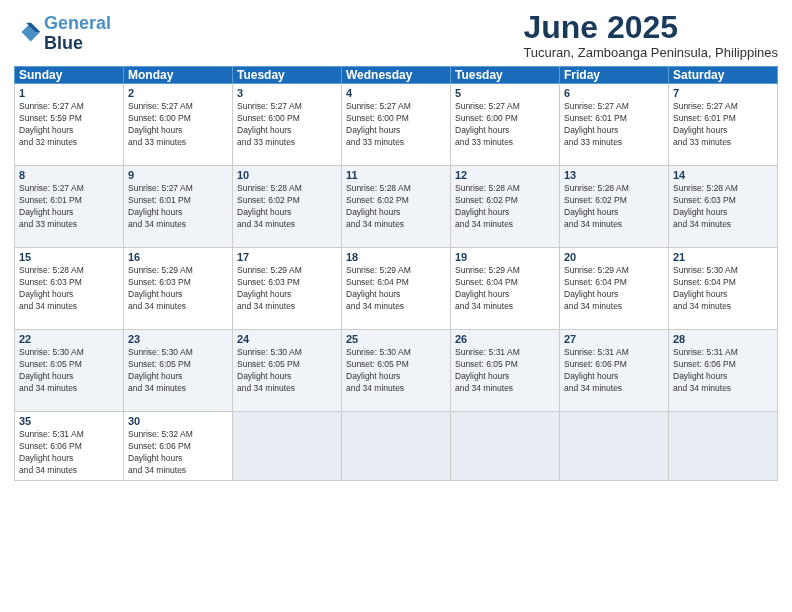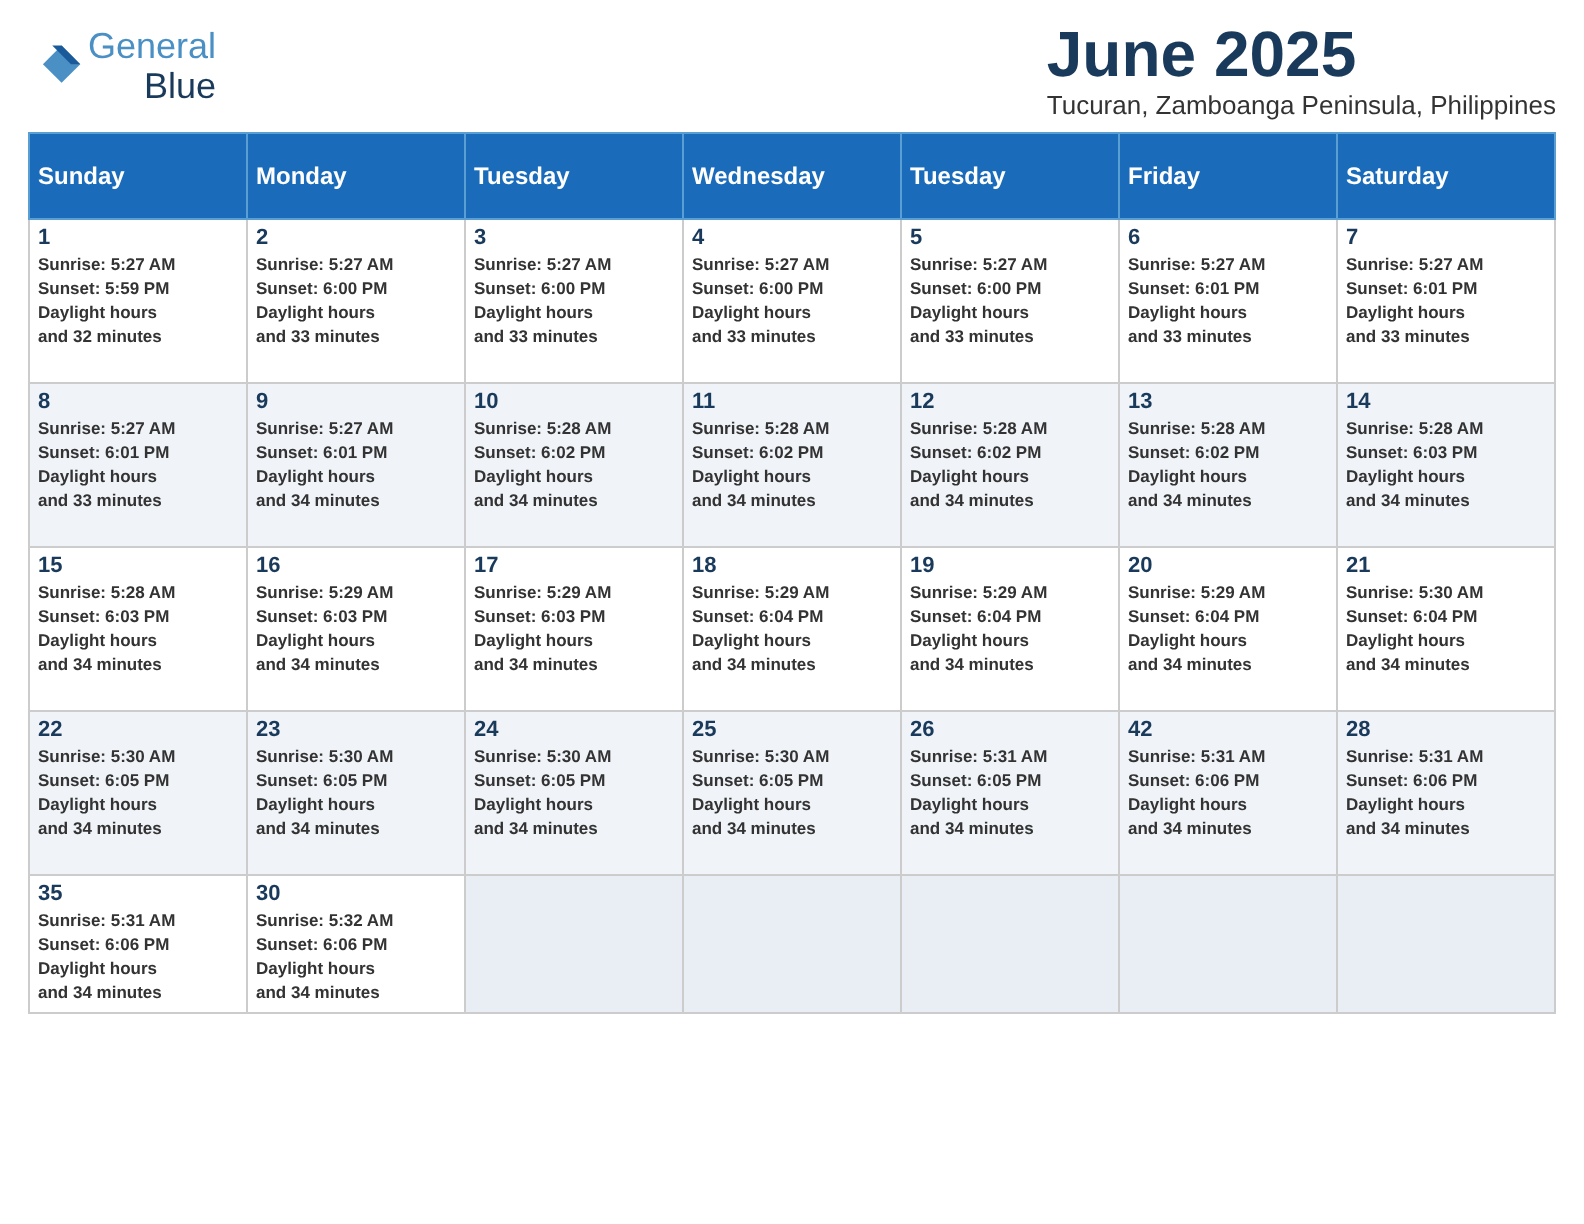--- a/index.html
+++ b/index.html
@@ -22,24 +22,23 @@
       justify-content: space-between;
       margin-bottom: 6px;
     }
     .logo {
       display: flex;
       align-items: center;
       margin-top: 4px;
     }
     .logo-text {
       font-size: 18px;
-      font-weight: normal;
+      font-weight: bold;
       color: #1a3a5c;
       line-height: 1.1;
-      text-align: right;
     }
     .logo-text span {
       color: #4a90c4;
     }
     .logo-icon {
       width: 28px;
       height: 28px;
       margin-right: 2px;
       margin-top: -2px;
     }
@@ -60,21 +59,21 @@
     .calendar {
       width: 100%;
       border-collapse: collapse;
       table-layout: fixed;
     }
     .calendar th {
       background: #1a6cba;
       color: #fff;
       font-size: 12px;
       font-weight: bold;
-      padding: 14px 4px;
+      padding: 1px 4px;
       text-align: left;
       border: 1px solid #5a9fd4;
     }
     .calendar td {
       border: 1px solid #ccc;
       vertical-align: top;
       padding: 3px 4px;
       font-size: 9px;
       color: #333;
       background: #fff;
@@ -93,21 +92,20 @@
       font-size: 11px;
       font-weight: bold;
       color: #1a3a5c;
       display: block;
       margin-bottom: 2px;
     }
     .cell-text {
       font-size: 8.5px;
       color: #333;
       line-height: 1.4;
-      font-weight: bold;
     }
     .last-row td {
       height: 68px;
     }
   </style>
 </head>
 <body>
 
 <div class="page">
   <div class="header">
@@ -245,21 +243,21 @@
       </td>
           <td>
         <span class="day-num">25</span>
         <span class="cell-text">Sunrise: 5:30 AM<br>Sunset: 6:05 PM<br>Daylight hours<br>and 34 minutes</span>
       </td>
           <td>
         <span class="day-num">26</span>
         <span class="cell-text">Sunrise: 5:31 AM<br>Sunset: 6:05 PM<br>Daylight hours<br>and 34 minutes</span>
       </td>
           <td>
-        <span class="day-num">42</span>
+        <span class="day-num">27</span>
         <span class="cell-text">Sunrise: 5:31 AM<br>Sunset: 6:06 PM<br>Daylight hours<br>and 34 minutes</span>
       </td>
           <td>
         <span class="day-num">28</span>
         <span class="cell-text">Sunrise: 5:31 AM<br>Sunset: 6:06 PM<br>Daylight hours<br>and 34 minutes</span>
       </td>
         </tr>
         <tr class="last-row">
           <td>
         <span class="day-num">35</span>

